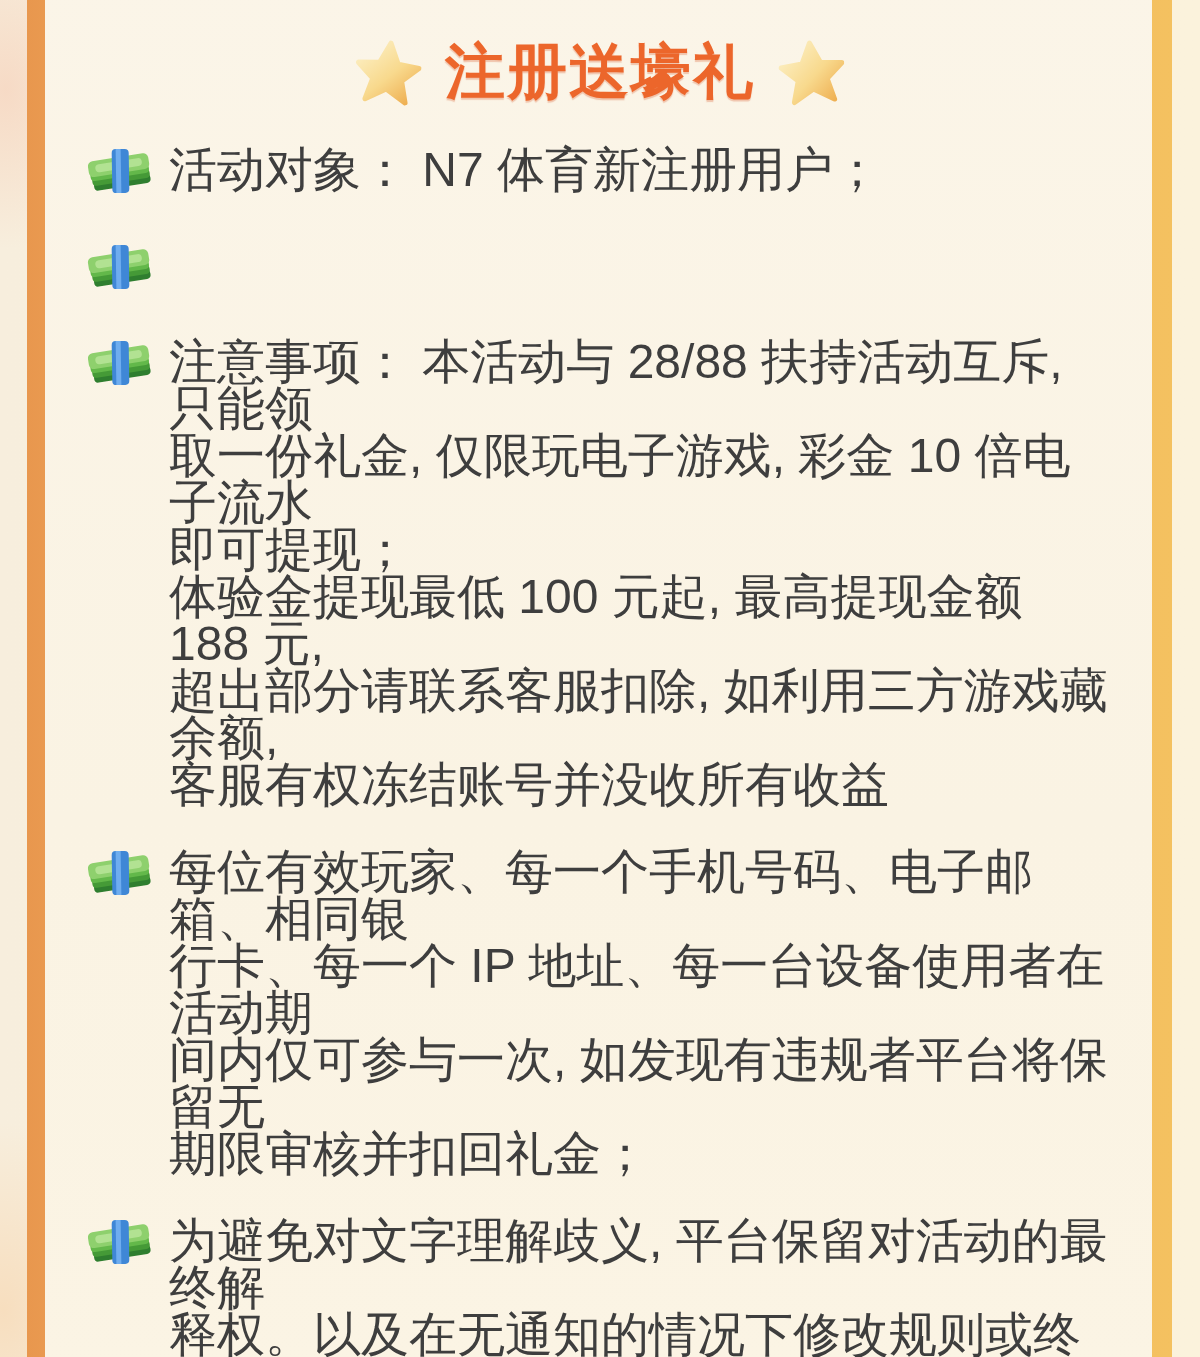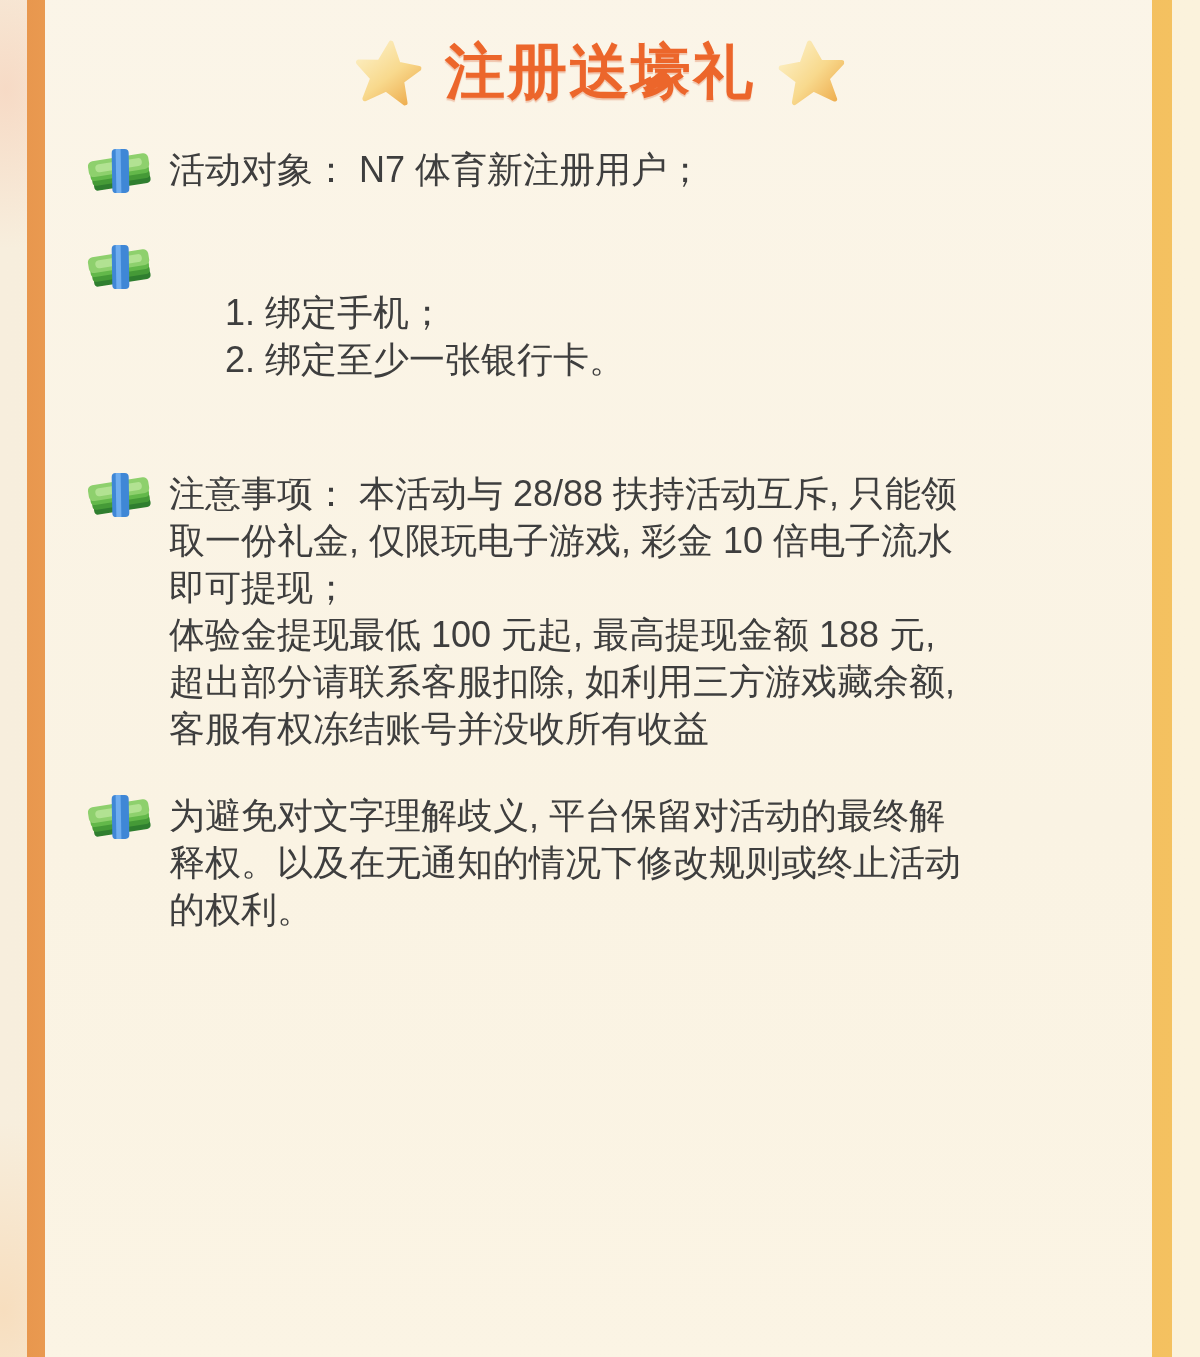--- a/index.html
+++ b/index.html
@@ -26,21 +26,21 @@
     font-size:60px;font-weight:800;color:#ec662b;letter-spacing:2px;white-space:nowrap;
     text-shadow:0 2px 1px rgba(212,72,20,.28);
   }
   .star{width:66px;height:66px;flex:0 0 66px;}
   .star.left svg{transform:rotate(6deg);}
   .star.right svg{transform:rotate(-5deg);}
   .section{display:flex;align-items:flex-start;margin-bottom:40px;}
   .section:last-child{margin-bottom:0;}
   .icon-cell{flex:0 0 84px;margin-top:-2px;}
   .sec-text{
-    font-size:36px;line-height:47px;color:#3e3e3e;font-weight:500;
+    font-size:48px;line-height:47px;color:#3e3e3e;font-weight:500;
     white-space:pre-line;width:946px;
   }
   .sub-list{padding-left:56px;}
 </style>
 </head>
 <body>
 
 <div class="promo-card">
   <div class="card-inner"></div>
 </div>
@@ -104,22 +104,20 @@
           <rect x="4" y="13" width="61" height="16" rx="5" fill="#8ed06d"></rect>
           <rect x="11" y="17" width="47" height="8" rx="4" fill="#b2e292"></rect>
           <g transform="rotate(8 35 27)">
             <rect x="27" y="5" width="17" height="44" rx="4" fill="#3f87d6"></rect>
             <rect x="31" y="5" width="5" height="44" fill="#6fadef"></rect>
           </g>
         </g>
       </svg>
     </span>
     <div class="sec-text">
-      <div class="sub-list">1. 绑定手机；
-2. 绑定至少一张银行卡。</div>
     </div>
   </div>
 
 
   <div class="section">
     <span class="icon-cell">
       <svg width="70" height="54" viewBox="0 0 70 54">
         <g transform="rotate(-9 35 27)">
           <rect x="7" y="34" width="57" height="9" rx="4" fill="#2f7e2f"></rect>
           <rect x="6" y="29" width="58" height="9" rx="4" fill="#459a37"></rect>
@@ -134,20 +132,41 @@
       </svg>
     </span>
     <div class="sec-text">注意事项： 本活动与 28/88 扶持活动互斥, 只能领
 取一份礼金, 仅限玩电子游戏, 彩金 10 倍电子流水
 即可提现；
 体验金提现最低 100 元起, 最高提现金额 188 元,
 超出部分请联系客服扣除, 如利用三方游戏藏余额,
 客服有权冻结账号并没收所有收益</div>
   </div>
 
+  <div class="section">
+    <span class="icon-cell">
+      <svg width="70" height="54" viewBox="0 0 70 54">
+        <g transform="rotate(-9 35 27)">
+          <rect x="7" y="34" width="57" height="9" rx="4" fill="#2f7e2f"></rect>
+          <rect x="6" y="29" width="58" height="9" rx="4" fill="#459a37"></rect>
+          <rect x="5" y="24" width="59" height="9" rx="4" fill="#63b84a"></rect>
+          <rect x="4" y="13" width="61" height="16" rx="5" fill="#8ed06d"></rect>
+          <rect x="11" y="17" width="47" height="8" rx="4" fill="#b2e292"></rect>
+          <g transform="rotate(8 35 27)">
+            <rect x="27" y="5" width="17" height="44" rx="4" fill="#3f87d6"></rect>
+            <rect x="31" y="5" width="5" height="44" fill="#6fadef"></rect>
+          </g>
+        </g>
+      </svg>
+    </span>
+    <div class="sec-text">每位有效玩家、每一个手机号码、电子邮箱、相同银
+行卡、每一个 IP 地址、每一台设备使用者在活动期
+间内仅可参与一次, 如发现有违规者平台将保留无
+期限审核并扣回礼金；</div>
+  </div>
 
   <div class="section">
     <span class="icon-cell">
       <svg width="70" height="54" viewBox="0 0 70 54">
         <g transform="rotate(-9 35 27)">
           <rect x="7" y="34" width="57" height="9" rx="4" fill="#2f7e2f"></rect>
           <rect x="6" y="29" width="58" height="9" rx="4" fill="#459a37"></rect>
           <rect x="5" y="24" width="59" height="9" rx="4" fill="#63b84a"></rect>
           <rect x="4" y="13" width="61" height="16" rx="5" fill="#8ed06d"></rect>
           <rect x="11" y="17" width="47" height="8" rx="4" fill="#b2e292"></rect>

